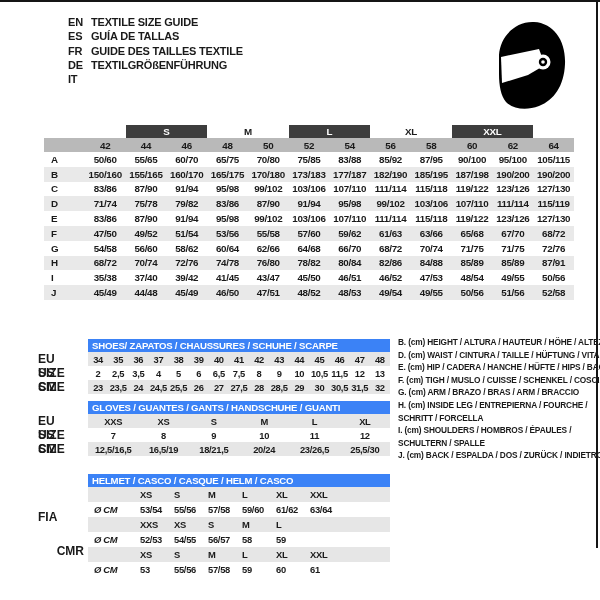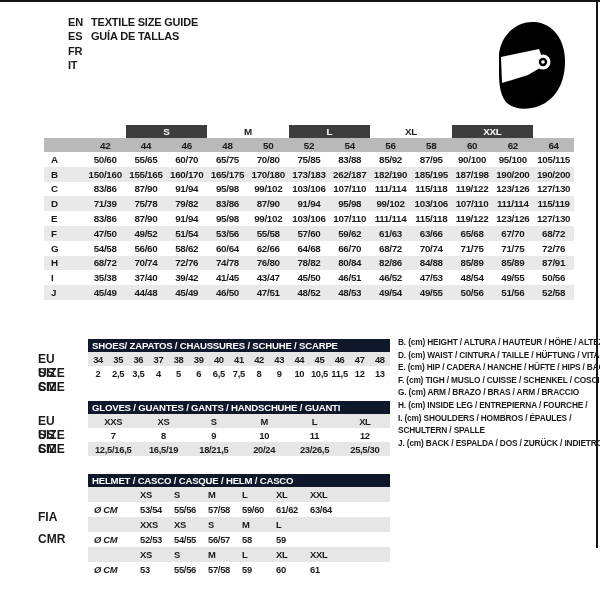--- a/index.html
+++ b/index.html
@@ -28,21 +28,21 @@
   #main-table tr.band td.dark { background:#3d3d3d; color:#ffffff; }
   #main-table tr.sizerow td { height:14px; background:#b9b9b9; }
   #main-table tr.data td { height:14.8px; }
   #main-table tr.stripe td { background:#e9e9e9; }
 
   
   .section { position:absolute; width:302px; }
   #shoes  { left:88px; top:339px; }
   #gloves { left:88px; top:401px; }
   #helmet { left:88px; top:474px; }
-  .bar { background:#0f172a; color:#ffffff; font-size:9.6px; height:13px; line-height:13.5px;
+  .bar { background:#3b82f6; color:#ffffff; font-size:9.6px; height:13px; line-height:13.5px;
          padding-left:4px; letter-spacing:-0.2px; white-space:nowrap; overflow:hidden; }
   .section td { padding:0; font-size:9.4px; letter-spacing:-0.3px; white-space:nowrap; overflow:hidden; }
   #shoes td, #gloves td { text-align:center; height:14px; }
   .rowshade td { background:#e6e6e6; }
   .side-label { position:absolute; left:-50px; width:46px; font-size:12px; }
   #helmet td { text-align:left; height:15px; }
   #helmet td.unit { padding-left:6px;font-style:italic; }
 
   
   #legend { position:absolute; left:398px; top:336px; width:202px; font-size:8.3px;
@@ -59,20 +59,25 @@
     <div class="lang-row">
       <span class="lang-code">EN</span>
       <span class="lang-text">TEXTILE SIZE GUIDE</span>
     </div>
     <div class="lang-row">
       <span class="lang-code">ES</span>
       <span class="lang-text">GUÍA DE TALLAS</span>
     </div>
     <div class="lang-row">
       <span class="lang-code">FR</span>
+      <span class="lang-text">GUIDE DES TAILLES TEXTILE</span>
+    </div>
+    <div class="lang-row">
+      <span class="lang-code">DE</span>
+      <span class="lang-text">TEXTILGRÖßENFÜHRUNG</span>
     </div>
     <div class="lang-row">
       <span class="lang-code">IT</span>
     </div>
   </div>
 
 <div id="helmet-icon">
   <svg viewBox="0 0 80 100" width="80" height="100" aria-hidden="true">
     <path d="M46 9 C66 10 78 28 77 51 C76 73 66 87 51 93 C38 98 25 96 18 89 C13 83 11 73 11 61 L11 42 C12 24 27 8 46 9 Z" fill="#000"></path>
     <path d="M13 44 L51 36 L57 52 L40 62 L14 70 Z" fill="#fff"></path>
@@ -125,21 +130,21 @@
           <td>105/115</td>
         </tr>
         <tr class="data stripe">
           <td class="letter">B</td>
           <td>150/160</td>
           <td>155/165</td>
           <td>160/170</td>
           <td>165/175</td>
           <td>170/180</td>
           <td>173/183</td>
-          <td>262/187</td>
+          <td>177/187</td>
           <td>182/190</td>
           <td>185/195</td>
           <td>187/198</td>
           <td>190/200</td>
           <td>190/200</td>
         </tr>
         <tr class="data">
           <td class="letter">C</td>
           <td>83/86</td>
           <td>87/90</td>
@@ -149,21 +154,21 @@
           <td>103/106</td>
           <td>107/110</td>
           <td>111/114</td>
           <td>115/118</td>
           <td>119/122</td>
           <td>123/126</td>
           <td>127/130</td>
         </tr>
         <tr class="data stripe">
           <td class="letter">D</td>
-          <td>71/39</td>
+          <td>71/74</td>
           <td>75/78</td>
           <td>79/82</td>
           <td>83/86</td>
           <td>87/90</td>
           <td>91/94</td>
           <td>95/98</td>
           <td>99/102</td>
           <td>103/106</td>
           <td>107/110</td>
           <td>111/114</td>
@@ -294,20 +299,37 @@
           <td>6,5</td>
           <td>7,5</td>
           <td>8</td>
           <td>9</td>
           <td>10</td>
           <td>10,5</td>
           <td>11,5</td>
           <td>12</td>
           <td>13</td>
         </tr>
+        <tr class="rowshade">
+          <td>23</td>
+          <td>23,5</td>
+          <td>24</td>
+          <td>24,5</td>
+          <td>25,5</td>
+          <td>26</td>
+          <td>27</td>
+          <td>27,5</td>
+          <td>28</td>
+          <td>28,5</td>
+          <td>29</td>
+          <td>30</td>
+          <td>30,5</td>
+          <td>31,5</td>
+          <td>32</td>
+        </tr>
       </tbody>
     </table>
 <div class="side-label" style="top: 13px; line-height: 14px;">EU SIZE</div>
     <div class="side-label" style="top: 27px; line-height: 14px;">US SIZE</div>
     <div class="side-label" style="top: 41px; line-height: 14px;">CM</div>
   </div>
 
 <div id="gloves" class="section">
   <div class="bar">GLOVES / GUANTES / GANTS / HANDSCHUHE / GUANTI</div>
   <table>
@@ -403,27 +425,28 @@
           <td>55/56</td>
           <td>57/58</td>
           <td>59</td>
           <td>60</td>
           <td>61</td>
           <td></td>
         </tr>
       </tbody>
     </table>
 <div class="side-label" style="top: 36px; line-height: 15px;">FIA</div>
-    <div class="side-label" style="top: 58px; line-height: 15px;">CMR</div>
+    <div class="side-label" style="top: 70px; line-height: 15px; text-align: right;">CMR</div>
     <div class="side-label" style="top: 88px; line-height: 15px; margin-top: 44px;">ECE</div>
   </div>
 
 <div id="legend">
     <div>B. (cm) HEIGHT / ALTURA / HAUTEUR / HÖHE / ALTEZZA</div>
     <div>D. (cm) WAIST / CINTURA / TAILLE / HÜFTUNG / VITA</div>
     <div>E. (cm) HIP / CADERA / HANCHE / HÜFTE / HIPS / BACINO</div>
     <div>F. (cm) TIGH / MUSLO / CUISSE / SCHENKEL / COSCIA</div>
     <div>G. (cm) ARM / BRAZO / BRAS / ARM / BRACCIO</div>
     <div>H. (cm) INSIDE LEG / ENTREPIERNA / FOURCHE /</div>
+    <div>SCHRITT / FORCELLA</div>
     <div>I. (cm) SHOULDERS / HOMBROS / ÉPAULES /</div>
     <div>SCHULTERN / SPALLE</div>
     <div>J. (cm) BACK / ESPALDA / DOS / ZURÜCK / INDIETRO</div>
   </div>
 
 </body></html>

